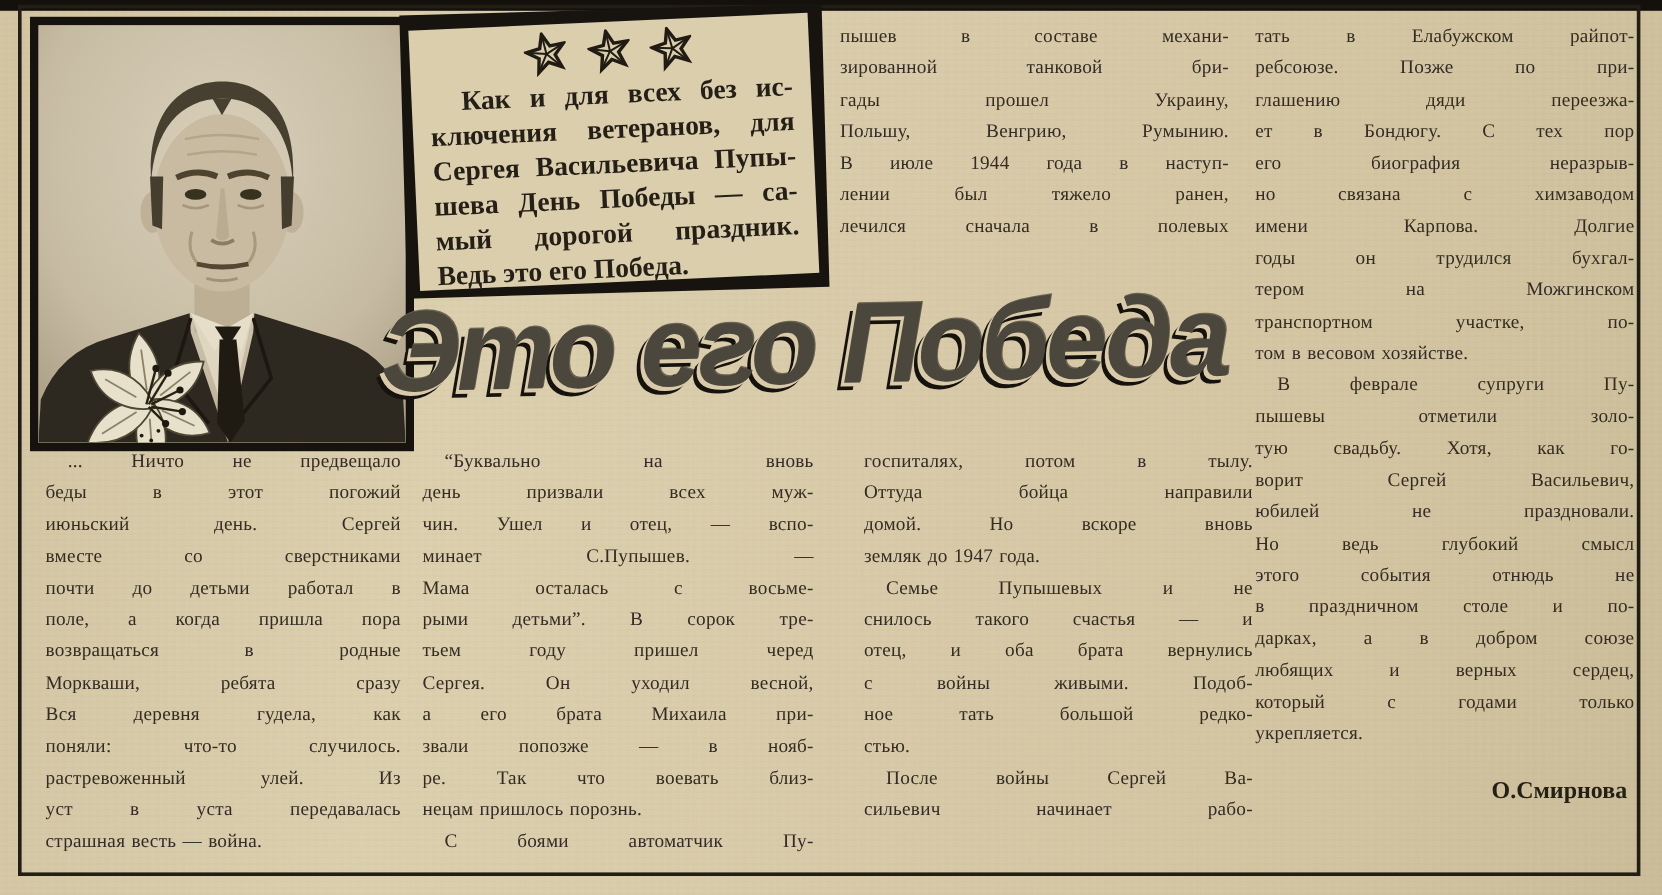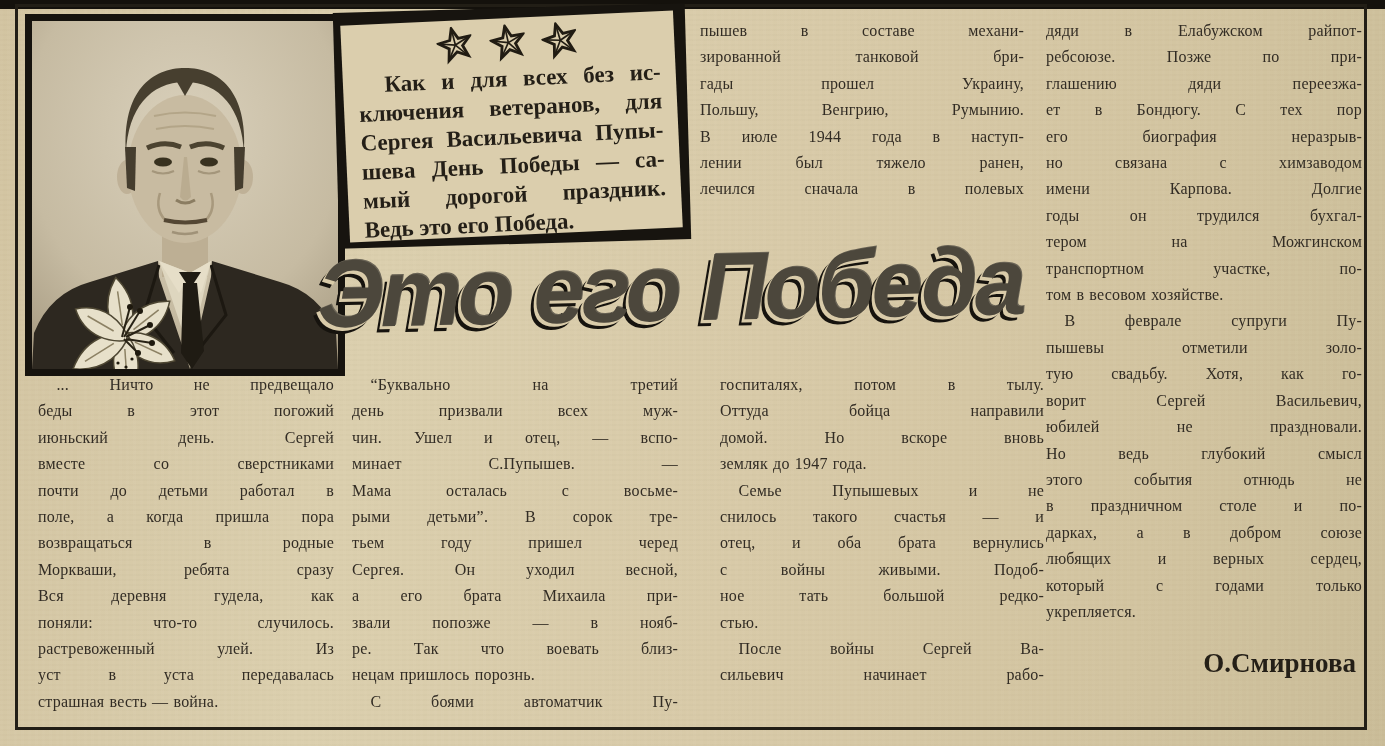--- a/index.html
+++ b/index.html
@@ -40,21 +40,21 @@
     letter-spacing:.2px;word-spacing:1px;font-family:Liberation Serif, serif;}
   .c1{left:38px;top:372px;width:296px;}
   .c2{left:352px;top:372px;width:326px;}
   .c3a{left:700px;top:18px;width:324px;}
   .c3b{left:720px;top:372px;width:324px;}
   .c4{left:1046px;top:18px;width:316px;}
   .tl{text-align:justify;text-align-last:justify;}
   .tl.end{text-align-last:left;}
   .tl.ind{text-indent:1.15em;}
   .signature{position:absolute;left:1046px;top:648px;width:310px;text-align:right;
-    font-family:"Liberation Serif",serif;font-weight:700;font-size:27px;color:#241f17;}
+    font-family:"Liberation Serif",serif;font-weight:700;font-size:20px;color:#241f17;}
 </style>
 </head>
 <body>
 
 <div class="page">
   <div class="grain"></div>
   <div class="topbar"></div>
   <div class="frame"></div>
 
   <div class="photo">
@@ -218,21 +218,21 @@
       <div class="tl">поле, а когда пришла пора</div>
       <div class="tl">возвращаться в родные</div>
       <div class="tl">Моркваши, ребята сразу</div>
       <div class="tl">Вся деревня гудела, как</div>
       <div class="tl">поняли: что-то случилось.</div>
       <div class="tl">растревоженный улей. Из</div>
       <div class="tl">уст в уста передавалась</div>
       <div class="tl end">страшная весть — война.</div>
     </div>
   <div class="col c2">
-      <div class="tl ind">“Буквально на третий</div>
+      <div class="tl ind">“Буквально на вновь</div>
       <div class="tl">день призвали всех муж-</div>
       <div class="tl">чин. Ушел и отец, — вспо-</div>
       <div class="tl">минает С.Пупышев. —</div>
       <div class="tl">Мама осталась с восьме-</div>
       <div class="tl">рыми детьми”. В сорок тре-</div>
       <div class="tl">тьем году пришел черед</div>
       <div class="tl">Сергея. Он уходил весной,</div>
       <div class="tl">а его брата Михаила при-</div>
       <div class="tl">звали попозже — в нояб-</div>
       <div class="tl">ре. Так что воевать близ-</div>
@@ -256,21 +256,21 @@
       <div class="tl ind">Семье Пупышевых и не</div>
       <div class="tl">снилось такого счастья — и</div>
       <div class="tl">отец, и оба брата вернулись</div>
       <div class="tl">с войны живыми. Подоб-</div>
       <div class="tl">ное тать большой редко-</div>
       <div class="tl end">стью.</div>
       <div class="tl ind">После войны Сергей Ва-</div>
       <div class="tl">сильевич начинает рабо-</div>
     </div>
   <div class="col c4">
-      <div class="tl">дяди в Елабужском райпот-</div>
+      <div class="tl">тать в Елабужском райпот-</div>
       <div class="tl">ребсоюзе. Позже по при-</div>
       <div class="tl">глашению дяди переезжа-</div>
       <div class="tl">ет в Бондюгу. С тех пор</div>
       <div class="tl">его биография неразрыв-</div>
       <div class="tl">но связана с химзаводом</div>
       <div class="tl">имени Карпова. Долгие</div>
       <div class="tl">годы он трудился бухгал-</div>
       <div class="tl">тером на Можгинском</div>
       <div class="tl">транспортном участке, по-</div>
       <div class="tl end">том в весовом хозяйстве.</div>

